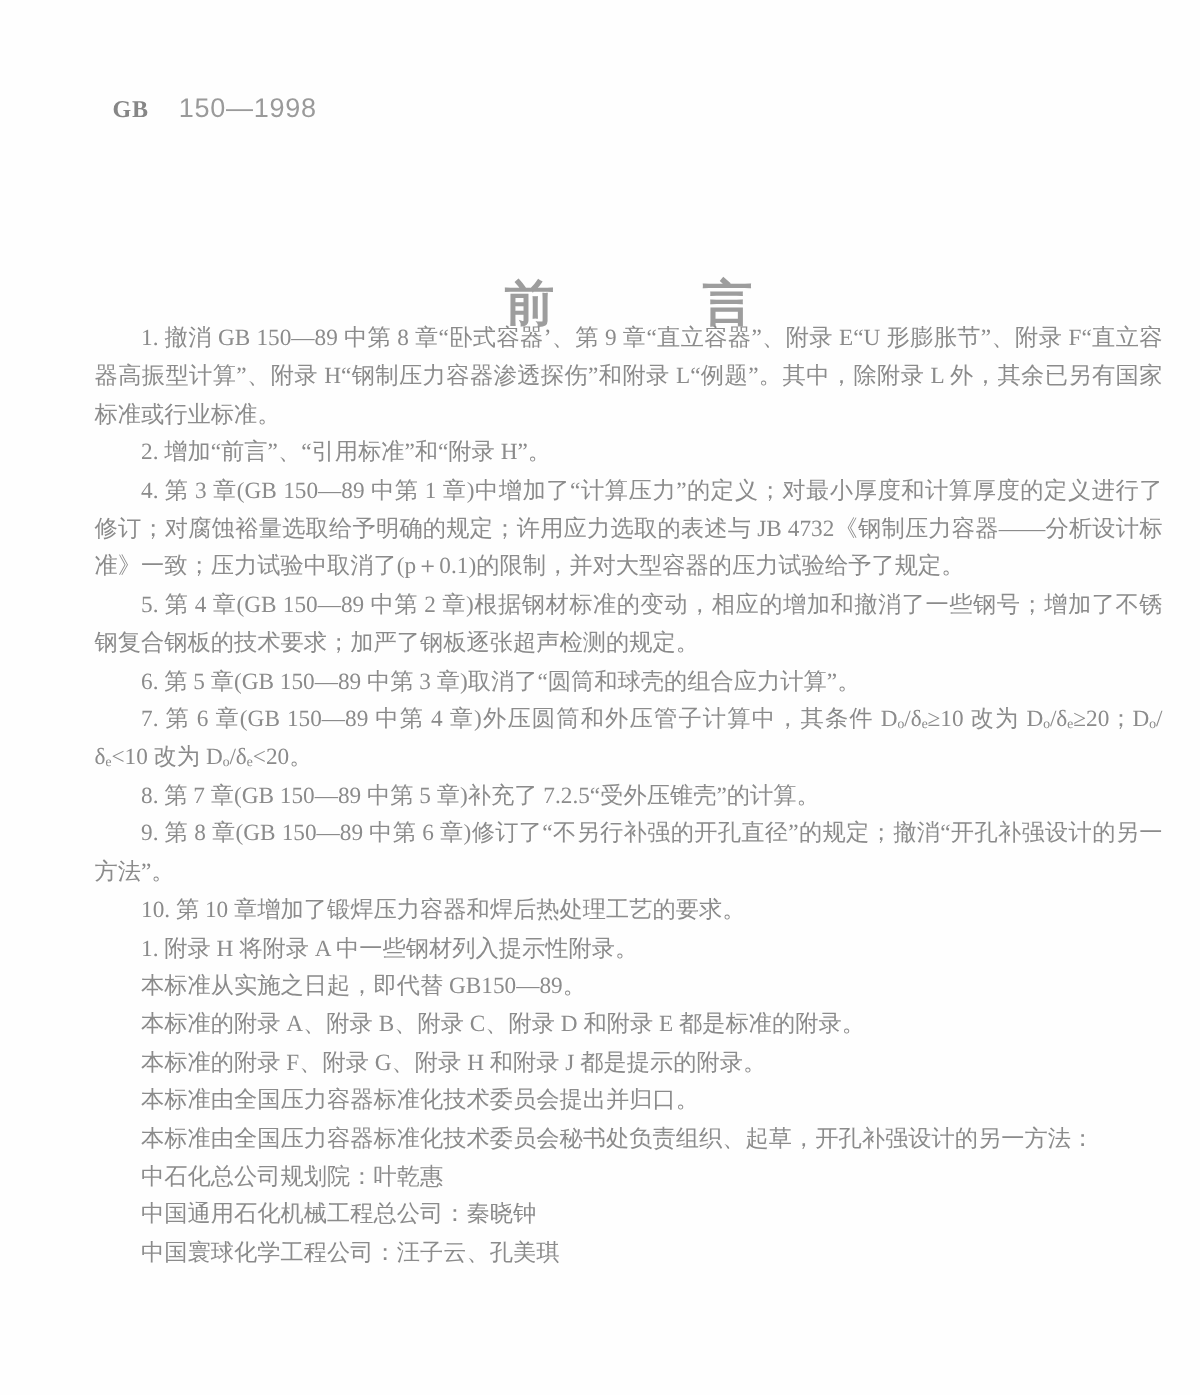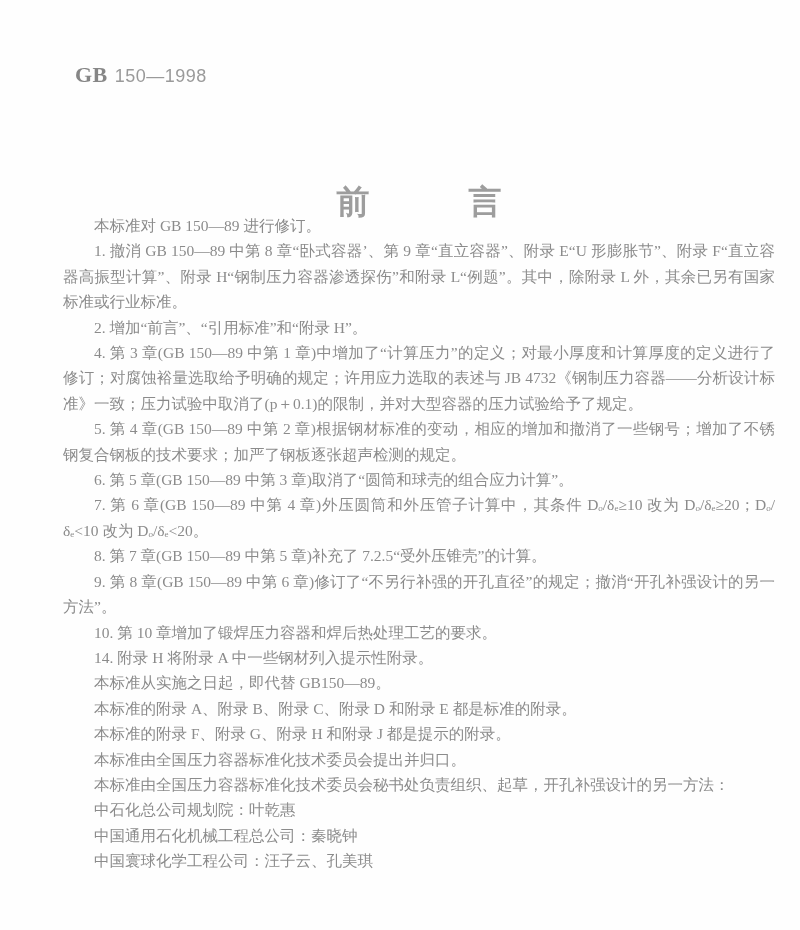--- a/index.html
+++ b/index.html
@@ -20,28 +20,29 @@
     position: absolute;
     left: 75px;
     top: 62px;
     font-size: 17px;
     color: #8f8f8f;
     letter-spacing: 0.5px;
     white-space: nowrap;
   }
   .doc-code .prefix {
     font-weight: bold;
-    font-size: 22px;
+    font-size: 16px;
     color: #868686;
     margin-right: 7px;
   }
   .doc-code .number {
     font-family: "Liberation Sans", sans-serif;
     font-size: 18px;
     color: #9a9a9a;
+    margin-left: 13px;
   }
   .fw-title {
     position: absolute;
     left: 63px;
     top: 158px;
     width: 712px;
     text-align: center;
     font-size: 33px;
     font-weight: bold;
     color: #9d9d9d;
@@ -68,31 +69,30 @@
 
 <div class="page">
 
   <div class="doc-code">
     <span class="prefix">GB</span><span class="number">150—1998</span>
   </div>
 
   <h1 class="fw-title">前　　　言</h1>
 
   <div class="fw-body">
-      <p class="para">本标准对 GB 150—89 进行修订。</p>
       <p class="para">1. 撤消 GB 150—89 中第 8 章“卧式容器’、第 9 章“直立容器”、附录 E“U 形膨胀节”、附录 F“直立容器高振型计算”、附录 H“钢制压力容器渗透探伤”和附录 L“例题”。其中，除附录 L 外，其余已另有国家标准或行业标准。</p>
       <p class="para">2. 增加“前言”、“引用标准”和“附录 H”。</p>
       <p class="para">4. 第 3 章(GB 150—89 中第 1 章)中增加了“计算压力”的定义；对最小厚度和计算厚度的定义进行了修订；对腐蚀裕量选取给予明确的规定；许用应力选取的表述与 JB 4732《钢制压力容器——分析设计标准》一致；压力试验中取消了(p＋0.1)的限制，并对大型容器的压力试验给予了规定。</p>
       <p class="para">5. 第 4 章(GB 150—89 中第 2 章)根据钢材标准的变动，相应的增加和撤消了一些钢号；增加了不锈钢复合钢板的技术要求；加严了钢板逐张超声检测的规定。</p>
       <p class="para">6. 第 5 章(GB 150—89 中第 3 章)取消了“圆筒和球壳的组合应力计算”。</p>
       <p class="para">7. 第 6 章(GB 150—89 中第 4 章)外压圆筒和外压管子计算中，其条件 Dₒ/δₑ≥10 改为 Dₒ/δₑ≥20；Dₒ/δₑ&lt;10 改为 Dₒ/δₑ&lt;20。</p>
       <p class="para">8. 第 7 章(GB 150—89 中第 5 章)补充了 7.2.5“受外压锥壳”的计算。</p>
       <p class="para">9. 第 8 章(GB 150—89 中第 6 章)修订了“不另行补强的开孔直径”的规定；撤消“开孔补强设计的另一方法”。</p>
       <p class="para">10. 第 10 章增加了锻焊压力容器和焊后热处理工艺的要求。</p>
-      <p class="para">14. 附录 H 将附录 A 中一些钢材列入提示性附录。</p>
+      <p class="para">1. 附录 H 将附录 A 中一些钢材列入提示性附录。</p>
       <p class="para">本标准从实施之日起，即代替 GB150—89。</p>
       <p class="para">本标准的附录 A、附录 B、附录 C、附录 D 和附录 E 都是标准的附录。</p>
       <p class="para">本标准的附录 F、附录 G、附录 H 和附录 J 都是提示的附录。</p>
       <p class="para">本标准由全国压力容器标准化技术委员会提出并归口。</p>
       <p class="para">本标准由全国压力容器标准化技术委员会秘书处负责组织、起草，开孔补强设计的另一方法：</p>
       <p class="para">中石化总公司规划院：叶乾惠</p>
       <p class="para">中国通用石化机械工程总公司：秦晓钟</p>
       <p class="para">中国寰球化学工程公司：汪子云、孔美琪</p>
     </div>
 

